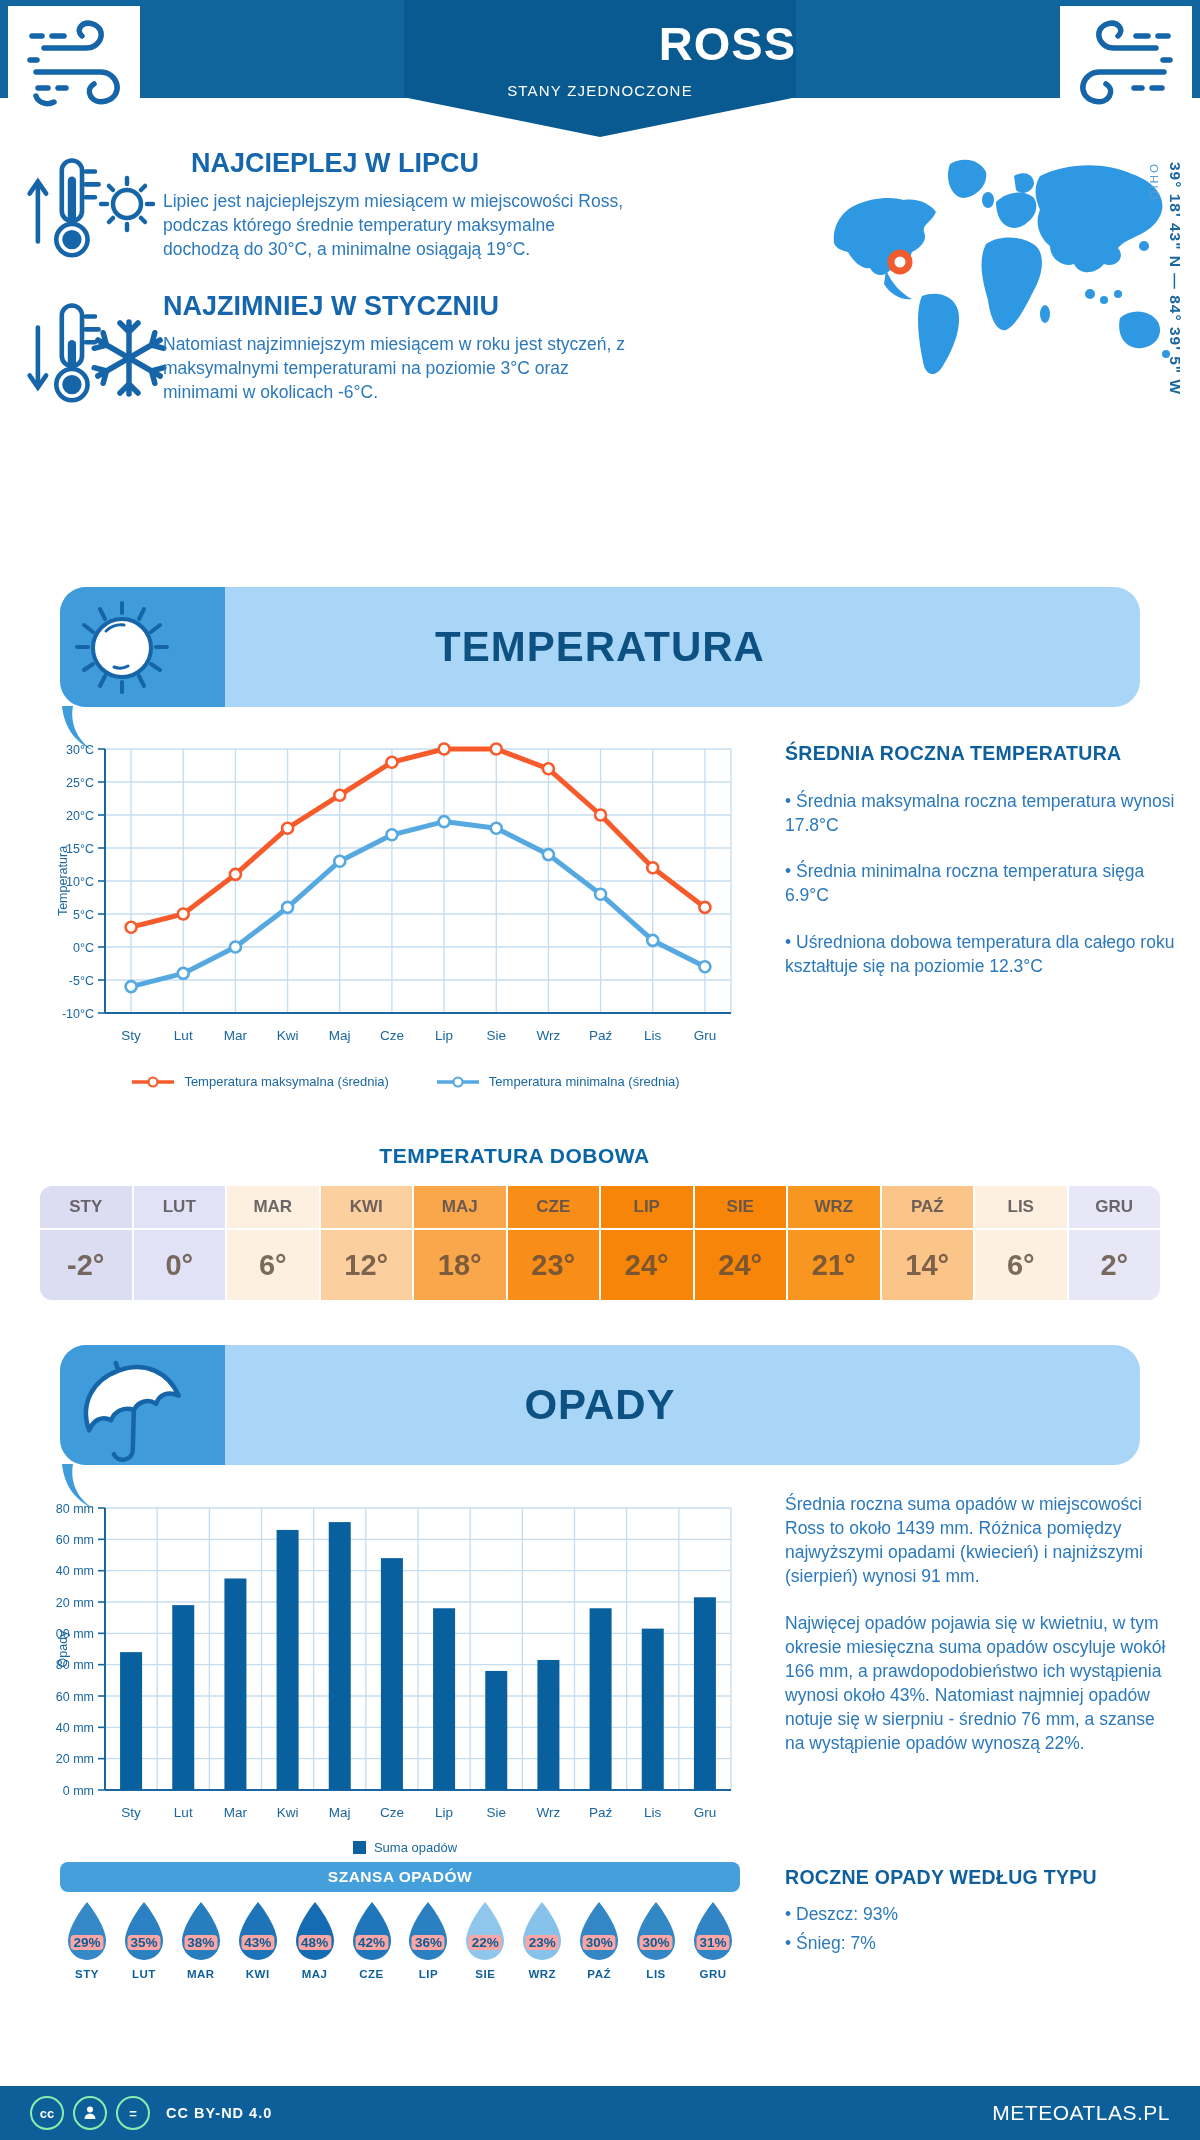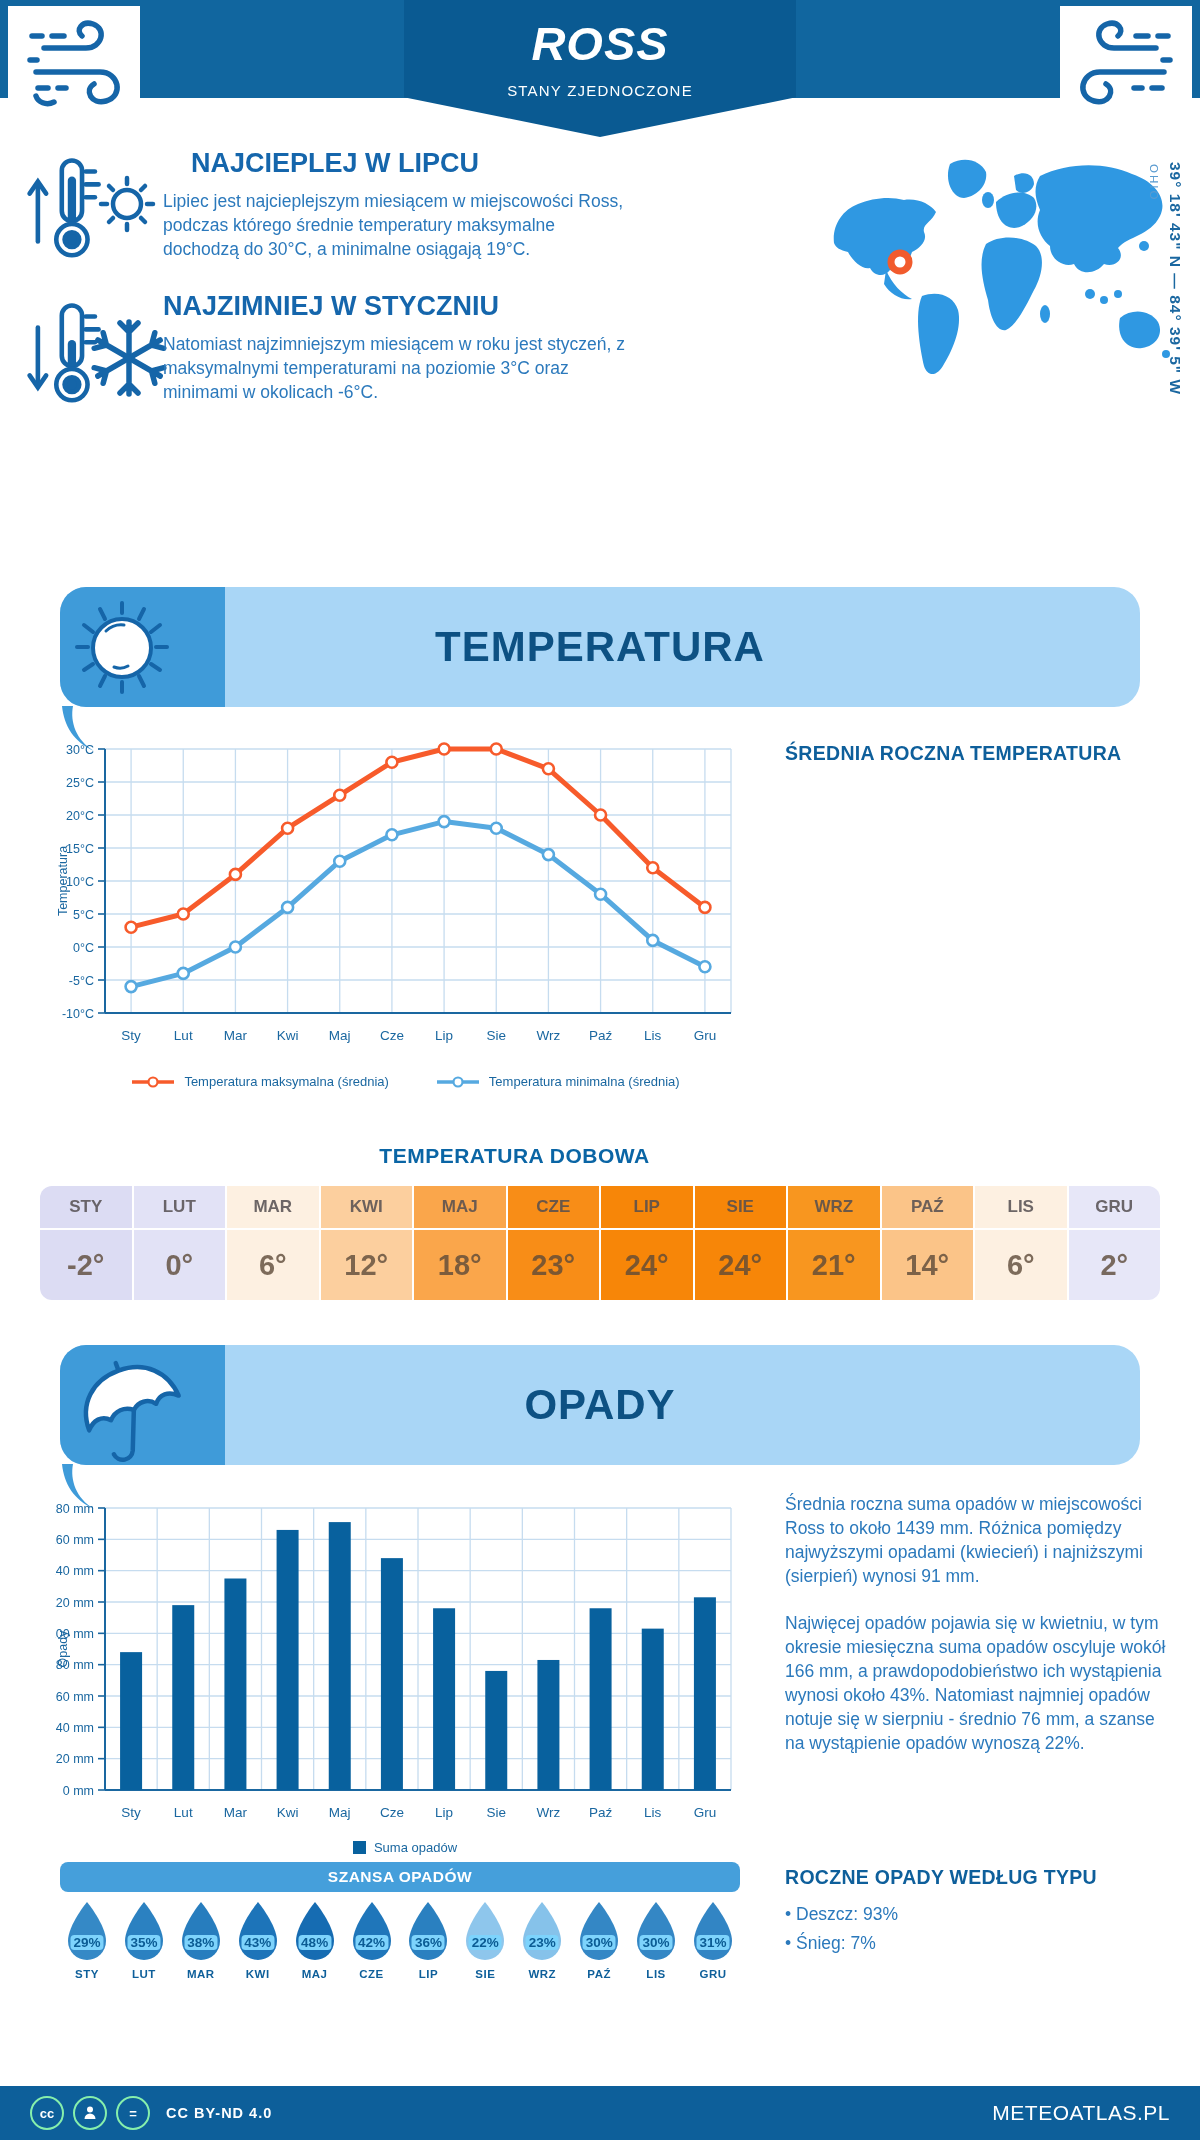--- a/index.html
+++ b/index.html
@@ -5,21 +5,21 @@
   html,body{margin:0;padding:0;}
   body{width:1200px;height:2140px;position:relative;background:#ffffff;
        font-family:"Liberation Sans","DejaVu Sans",sans-serif;overflow:hidden;}
   .abs{position:absolute;}
 
   
   .header-bar{left:0;top:0;width:1200px;height:98px;background:#11669f;}
   .wind-box{top:6px;width:132px;height:112px;background:#ffffff;display:flex;align-items:center;justify-content:center;}
   .pentagon{left:404px;top:0;width:392px;height:137px;background:#0a5a92;
             clip-path:polygon(0 0,100% 0,100% 71%,50% 100%,0 71%);text-align:center;}
-  .ross-title{width:100%;top:16px;font-size:47px;font-weight:bold;color:#fff;letter-spacing:1px;text-align:center;font-style:italic;}
+  .ross-title{width:100%;top:16px;font-size:47px;font-weight:bold;color:#fff;letter-spacing:1px;text-align:right;}
   .ross-sub{width:100%;top:82px;font-size:15px;color:#fff;letter-spacing:1.2px;text-align:center;}
 
   
   .sec-head{font-size:27px;font-weight:bold;color:#1566ac;}
   .sec-text{font-size:17.5px;line-height:1.36;color:#2b79bc;width:470px;}
 
   
   .vwrap{left:1148px;top:162px;display:flex;flex-direction:row;align-items:flex-start;gap:6px;}
   .vtext{writing-mode:vertical-rl;}
   .v-ohio{font-size:11.5px;color:#5a9bd0;letter-spacing:2px;margin-top:2px;}
@@ -53,21 +53,21 @@
   .dcol{flex:1;display:flex;flex-direction:column;border-right:2px solid #fff;}
   .dcol:last-child{border-right:none;}
   .dhead{height:42px;line-height:42px;text-align:center;font-weight:bold;font-size:17px;color:rgba(84,78,80,.85);border-bottom:2px solid #fff;}
   .dval{height:70px;line-height:70px;text-align:center;font-weight:bold;font-size:29px;color:rgba(92,74,56,.8);}
 
   
   .szansa-bar{left:60px;top:1862px;width:680px;height:30px;background:#459fdb;border-radius:8px;
               display:flex;align-items:center;justify-content:center;color:#fff;font-weight:bold;font-size:15.5px;letter-spacing:.5px;}
   #droplets{left:60px;top:1900px;width:680px;display:flex;justify-content:space-between;}
   .dropcell{width:54px;text-align:center;position:relative;}
-  .pct{position:absolute;top:35px;left:50%;transform:translateX(-50%);background:#7dd3fc;border-radius:4px;
+  .pct{position:absolute;top:35px;left:50%;transform:translateX(-50%);background:#fca5a5;border-radius:4px;
        padding:0 3px;font-weight:bold;font-size:13.5px;color:#0b5c94;}
   .dmon{margin-top:3px;font-weight:bold;font-size:11.5px;color:#0e5f9a;letter-spacing:.5px;}
 
   
   .footer{left:0;top:2086px;width:1200px;height:54px;background:#0d5f9a;display:flex;align-items:center;}
   .cc-icons{display:flex;gap:9px;margin-left:30px;align-items:center;}
   .cc-circle{width:30px;height:30px;border:2px solid #86efac;border-radius:50%;display:flex;align-items:center;justify-content:center;
              color:#fff;font-weight:bold;font-size:13px;}
   .license{color:#fff;font-weight:bold;font-size:14.5px;letter-spacing:1px;margin-left:16px;}
   .site{position:absolute;right:30px;color:#fff;font-weight:normal;font-size:21px;letter-spacing:.5px;}
@@ -340,20 +340,25 @@
       <svg width="46" height="12">
         <line x1="2" y1="6" x2="44" y2="6" stroke="#56a9e0" stroke-width="3.5"></line>
         <circle cx="23" cy="6" r="4.5" fill="#fff" stroke="#56a9e0" stroke-width="2.2"></circle>
       </svg>
       <span class="lg-label">Temperatura minimalna (średnia)</span>
     </span>
   </div>
 
 <div class="abs" style="left:785px;top:742px;width:392px;">
   <div class="panel-head" style="margin-bottom:24px;">ŚREDNIA ROCZNA TEMPERATURA</div>
+  <div class="panel-text">
+    <p>• Średnia maksymalna roczna temperatura wynosi 17.8°C</p>
+    <p>• Średnia minimalna roczna temperatura sięga 6.9°C</p>
+    <p>• Uśredniona dobowa temperatura dla całego roku kształtuje się na poziomie 12.3°C</p>
+  </div>
 </div>
 
 <div class="abs daily-head">TEMPERATURA DOBOWA</div>
 <div id="daily-table" class="abs">
     <div class="dcol" style="background: rgb(220, 220, 243);">
       <div class="dhead">STY</div>
       <div class="dval">-2°</div>
     </div>
     <div class="dcol" style="background: rgb(226, 226, 246);">
       <div class="dhead">LUT</div>

